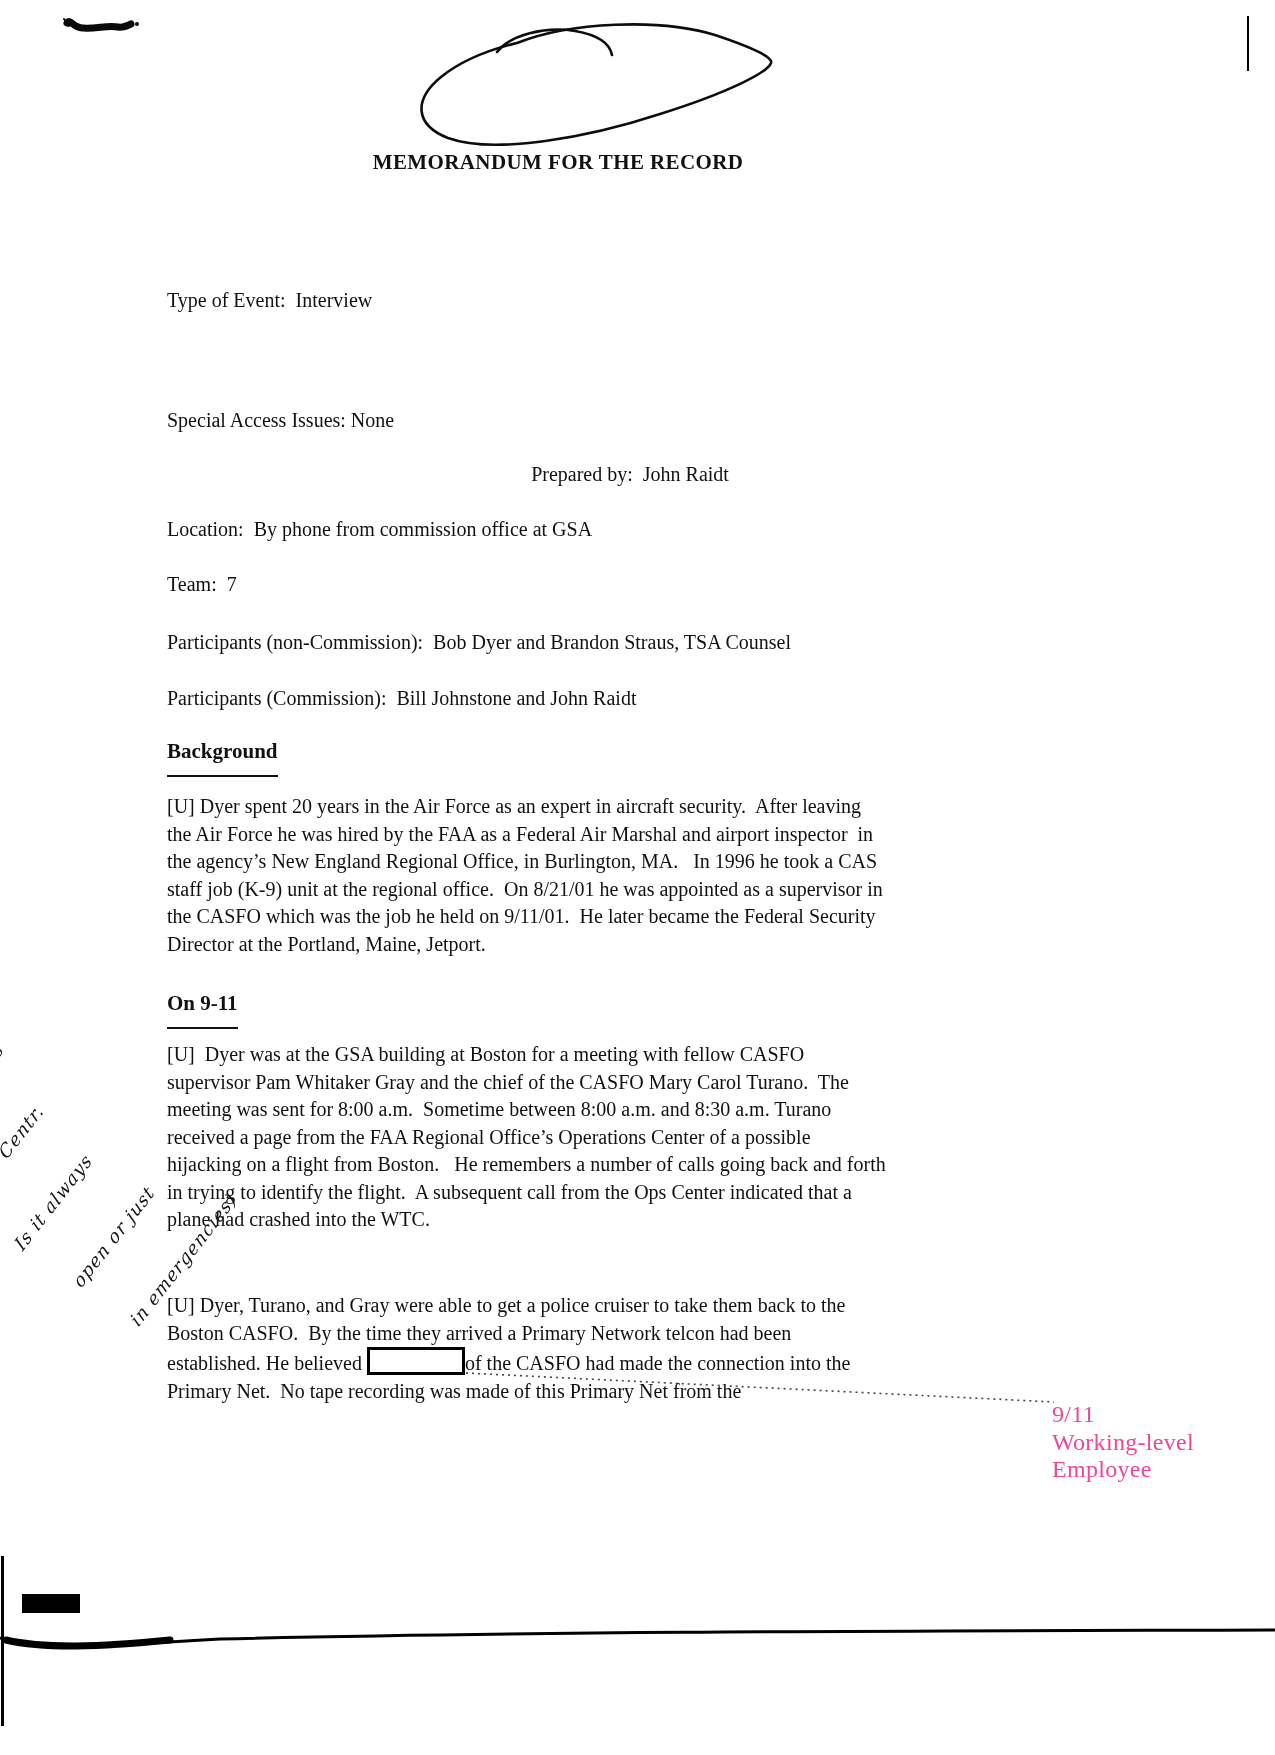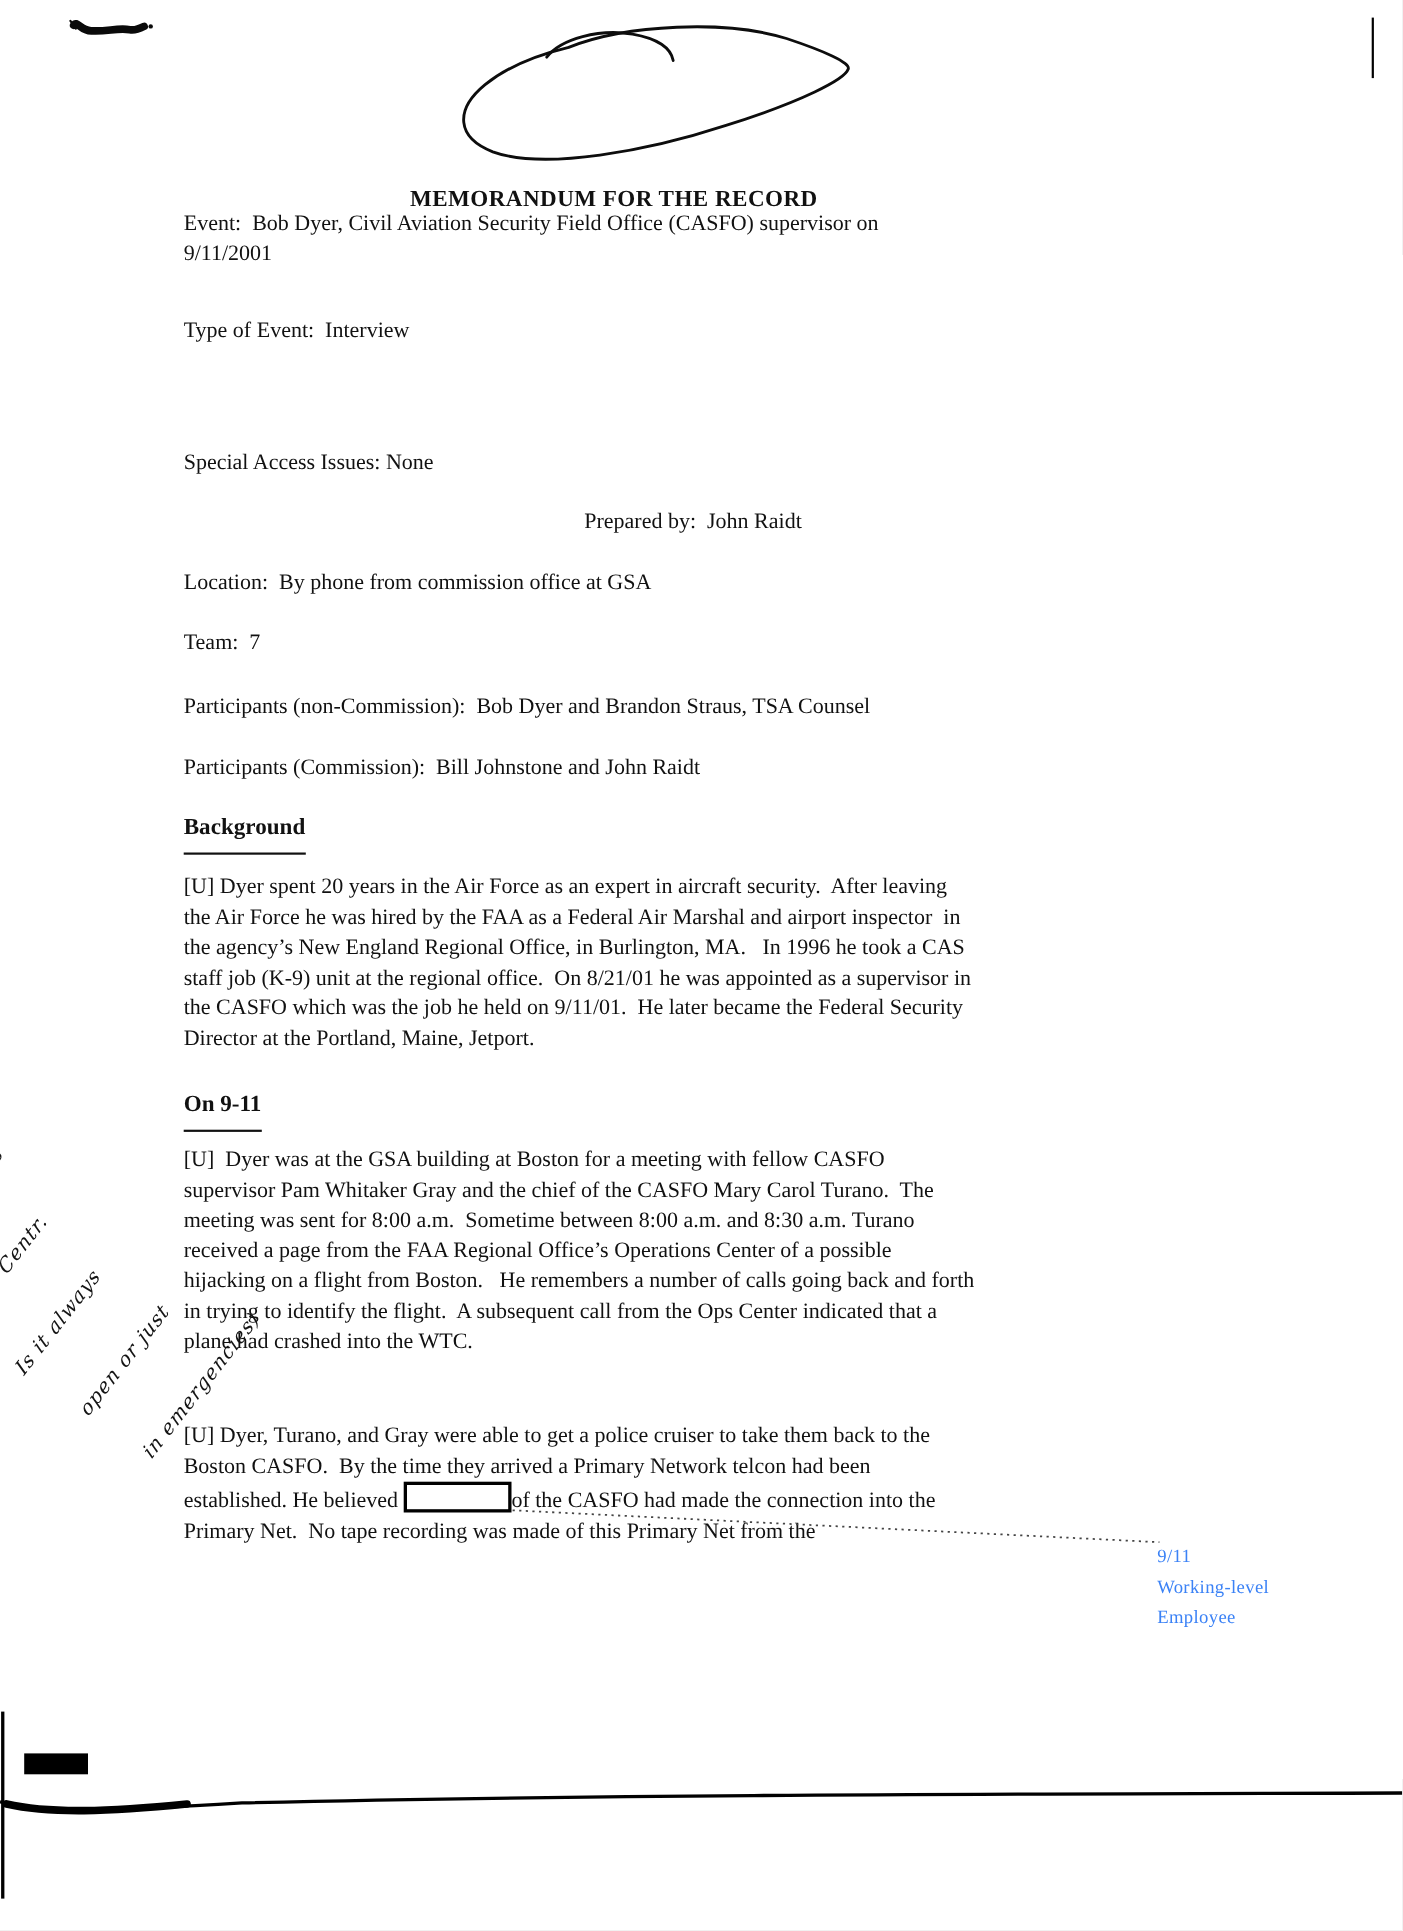--- a/index.html
+++ b/index.html
@@ -57,24 +57,24 @@
     color:#141414;
     letter-spacing:1px;
     white-space:pre;
   }
   .margin-note span{display:block;}
   .margin-note span:nth-child(2){margin-left:14px;}
   .margin-note span:nth-child(3){margin-left:4px;}
   .margin-note span:nth-child(4){margin-left:18px;}
   .margin-note span:nth-child(5){margin-left:30px;}
   .declass{
-    font-size:17px;
+    font-size:24px;
     line-height:27.5px;
     letter-spacing:.3px;
-    color:#3b82f6;
+    color:#ec4899;
     white-space:pre-line;
   }
   .black-rect{background:#000;}
   svg{display:block;}
 </style>
 </head>
 <body>
 
 <div class="page">
 
@@ -84,24 +84,22 @@
     <circle cx="75" cy="9" r="2" fill="#0a0a0a"></circle>
   </svg>
 
   <div class="abs black-rect" style="left:1247px;top:16px;width:2px;height:55px;"></div>
 
   <svg class="abs" style="left:410px;top:12px;" width="375" height="150" viewBox="0 0 375 150">
     <path d="M107 31 C160 10 250 6 305 23 C338 34 364 45 361 51 C358 60 320 80 250 102 C180 125 85 143 38 126 C5 113 3 88 31 65 C52 48 82 37 107 31" fill="none" stroke="#0d0d0d" stroke-width="2.6" stroke-linecap="round"></path>
     <path d="M87 40 C100 23 135 14 165 19 C188 23 200 32 202 43" fill="none" stroke="#0d0d0d" stroke-width="2.6" stroke-linecap="round"></path>
   </svg>
 
-  <div class="abs title" style="left:558px;top:168px;">MEMORANDUM FOR THE RECORD</div>
+  <div class="abs title" style="left:558px;top:150px;">MEMORANDUM FOR THE RECORD</div>
 
-  <div class="abs line" style="left:167px;top:190px;">Event:  Bob Dyer, Civil Aviation Security Field Office (CASFO) supervisor on
-9/11/2001</div>
   <div class="abs line" style="left:167px;top:287px;">Type of Event:  Interview</div>
   <div class="abs line" style="left:167px;top:407px;">Special Access Issues: None</div>
   <div class="abs line" style="left:180px;top:461px;text-align:center;">Prepared by:  John Raidt</div>
   <div class="abs line" style="left:167px;top:516px;">Location:  By phone from commission office at GSA</div>
   <div class="abs line" style="left:167px;top:571px;">Team:  7</div>
   <div class="abs line" style="left:167px;top:629px;">Participants (non-Commission):  Bob Dyer and Brandon Straus, TSA Counsel</div>
   <div class="abs line" style="left:167px;top:685px;">Participants (Commission):  Bill Johnstone and John Raidt</div>
 
   <div class="abs" style="left:167px;top:739px;">
     <span class="heading">Background</span>

